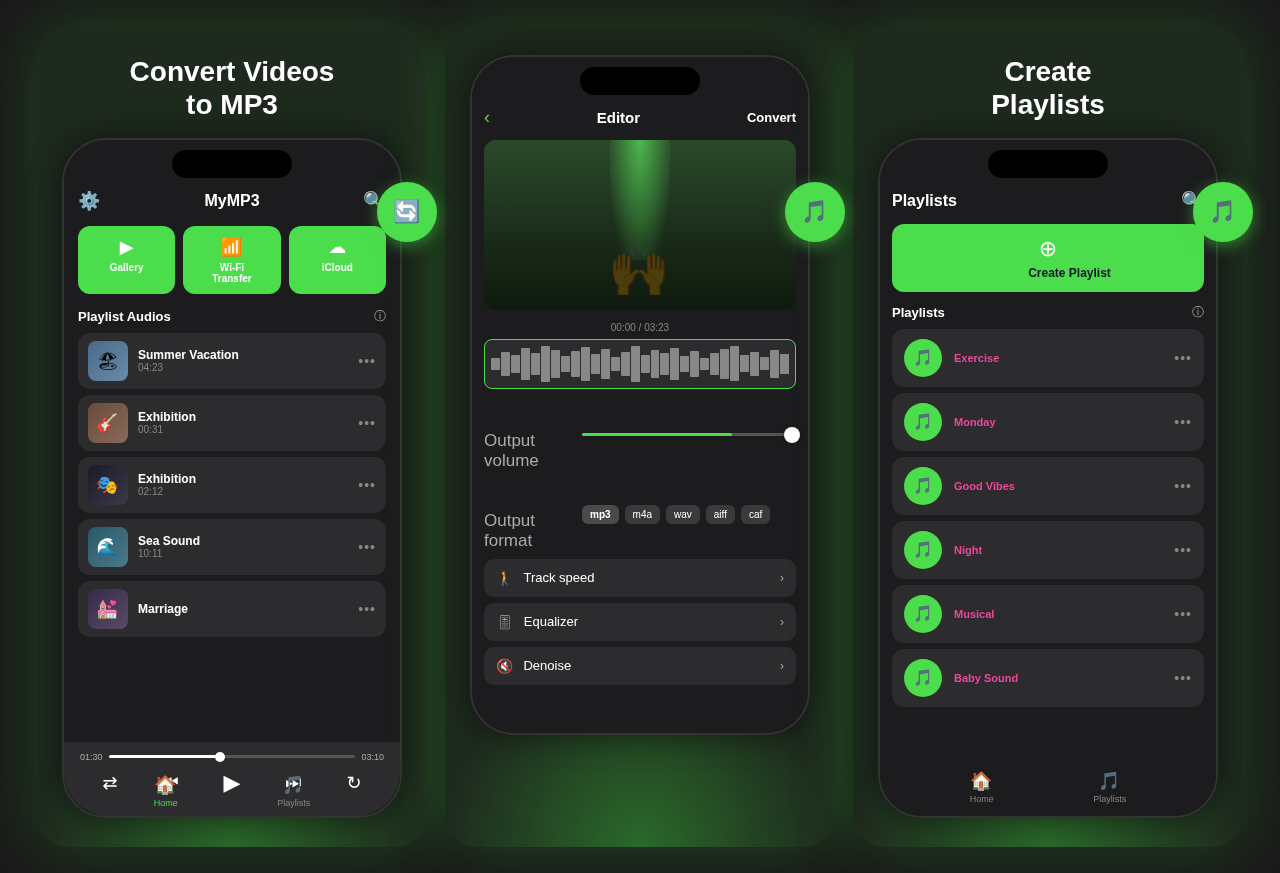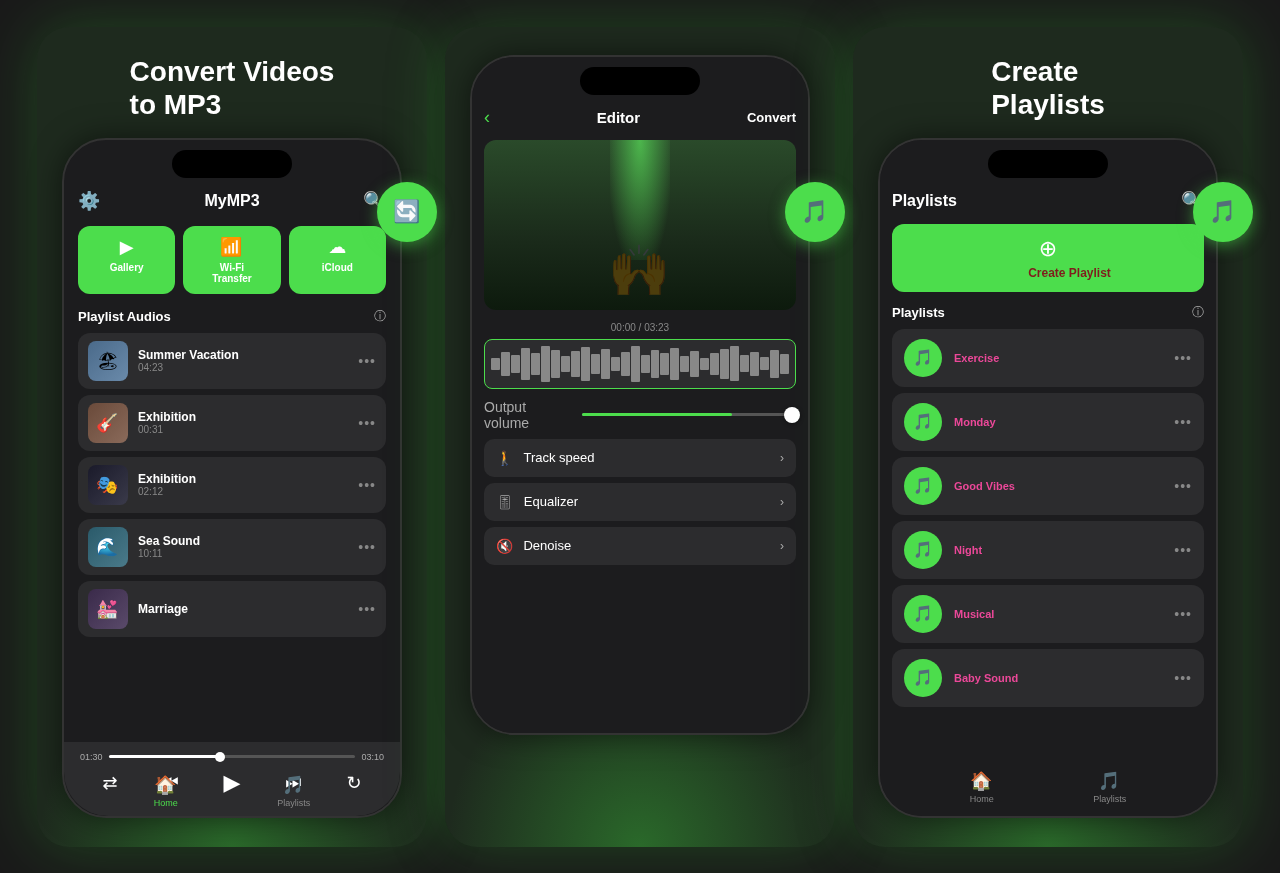--- a/index.html
+++ b/index.html
@@ -25,20 +25,21 @@
       align-items: center;
       padding: 28px 18px 18px;
       position: relative;
       box-shadow: 0 0 60px rgba(50,200,50,0.25);
     }
 
     .panel-title {
       color: #ffffff;
       font-size: 28px;
       font-weight: 800;
+      text-align: center;
       margin-bottom: 16px;
       line-height: 1.2;
       z-index: 2;
     }
 
     .green-wave {
       position: absolute;
       bottom: 0;
       left: 0;
       width: 100%;
@@ -323,21 +324,21 @@
       border-radius: 1px;
     }
 
     .editor-control {
       display: flex;
       align-items: center;
       margin-bottom: 8px;
       gap: 8px;
     }
 
-    .control-label { color: #aaa; font-size: 14px; width: 90px; flex-shrink: 0; }
+    .control-label { color: #aaa; font-size: 17px; width: 90px; flex-shrink: 0; margin-top: 32px; }
 
     .volume-slider {
       flex: 1;
       height: 3px;
       background: #555;
       border-radius: 2px;
       position: relative;
     }
 
     .volume-fill {
@@ -413,21 +414,21 @@
       padding: 12px;
       display: flex;
       flex-direction: column;
       align-items: center;
       gap: 4px;
       margin-bottom: 12px;
       width: 100%;
     }
 
     .create-plus { color: #fff; font-size: 22px; font-weight: 300; }
-    .create-label { color: #7f1d1d; font-size: 12px; font-weight: 700; margin-left: 43px; }
+    .create-label { color: #0f172a; font-size: 12px; font-weight: 700; margin-left: 43px; }
 
     .playlists-section-header {
       display: flex;
       justify-content: space-between;
       align-items: center;
       margin-bottom: 8px;
     }
 
     .playlists-section-title { color: #fff; font-size: 13px; font-weight: 700; }
 
@@ -648,20 +649,30 @@
       </div>
 
       <div class="editor-control">
         <span class="control-label">Output volume</span>
         <div class="volume-slider">
           <div class="volume-fill"></div>
           <div class="volume-thumb"></div>
         </div>
       </div>
 
+      <div class="editor-control">
+        <span class="control-label">Output format</span>
+        <div class="format-row">
+          <span class="format-chip active">mp3</span>
+          <span class="format-chip">m4a</span>
+          <span class="format-chip">wav</span>
+          <span class="format-chip">aiff</span>
+          <span class="format-chip">caf</span>
+        </div>
+      </div>
 
       <div class="editor-option">
         <span class="option-icon">🚶</span>
         <span class="option-label">Track speed</span>
         <span class="option-chevron">›</span>
       </div>
 
       <div class="editor-option">
         <span class="option-icon">🎚</span>
         <span class="option-label">Equalizer</span>

